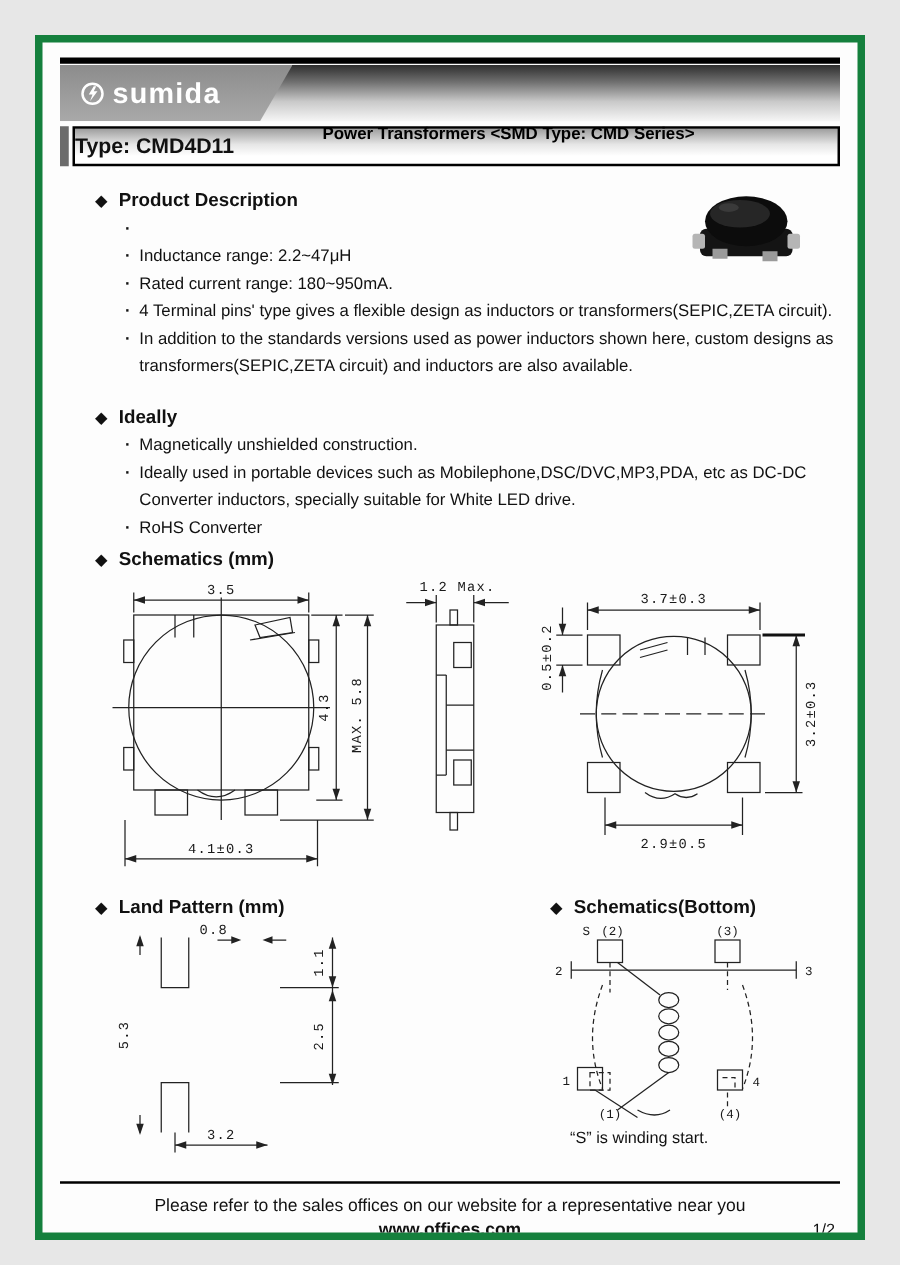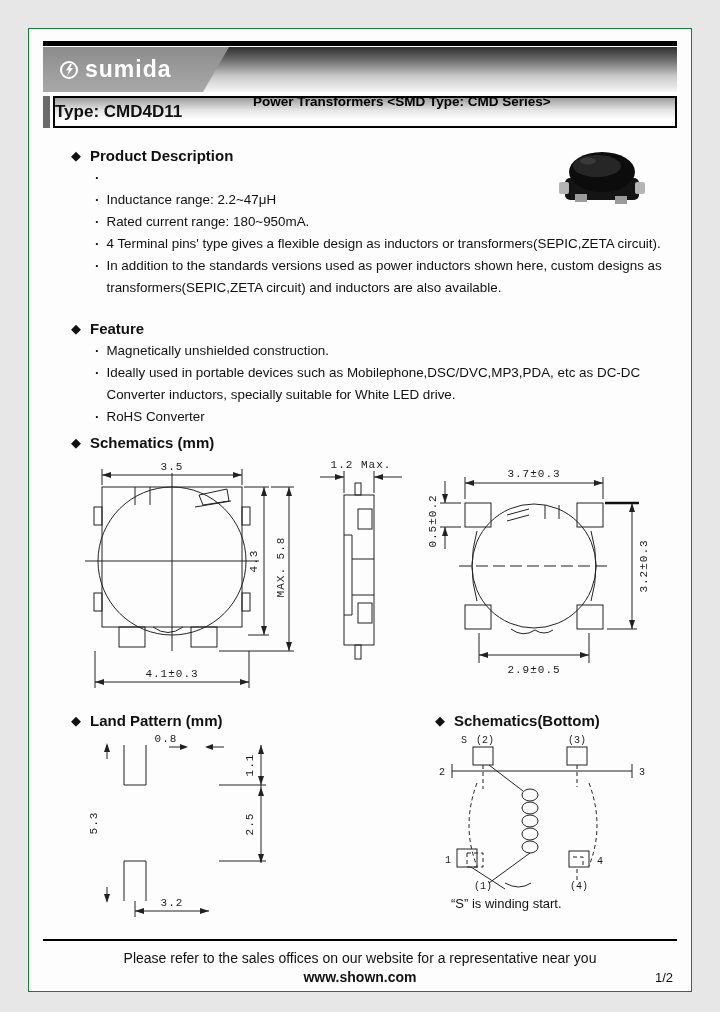--- a/index.html
+++ b/index.html
@@ -1,19 +1,19 @@
 <!DOCTYPE html>
 <html><head>
 <meta charset="utf-8">
 <style>
   * { margin:0; padding:0; box-sizing:border-box; }
   html,body { width:720px; height:1012px; }
   body { background:#e7e7e7; font-family:"Liberation Sans", sans-serif; color:#111; }
   .sheet { position:absolute; left:28px; top:28px; width:664px; height:964px;
-           background:#fdfdfd; border:1px solid #15803d; padding:12px 14px 0 14px; overflow:hidden; }
+           background:#fdfdfd; border:6px solid #15803d; padding:12px 14px 0 14px; overflow:hidden; }
 
   
   .topbar { height:5px; background:#000; margin-top:0; }
   .band { position:relative; height:45px; margin-top:1px;
           background:linear-gradient(180deg,#2e2e2e 0%,#6f6f6f 30%,#c9c9c9 65%,#f6f6f6 100%); }
   .brand-block { position:absolute; left:0; top:0; height:100%; width:186px;
                  background:linear-gradient(180deg,#8c8c8c,#a9a9a9);
                  clip-path:polygon(0 0,100% 0,calc(100% - 26px) 100%,0 100%);
                  display:flex; align-items:center; padding-left:16px; gap:6px; }
   .brand-text { color:#fff; font-size:23px; font-weight:bold; letter-spacing:1px; }
@@ -121,21 +121,21 @@
       <rect x="58" y="48" width="12" height="8" fill="#9a9a9a"></rect>
       <ellipse cx="45" cy="24" rx="33" ry="20" fill="#0c0c0c"></ellipse>
       <ellipse cx="40" cy="18" rx="24" ry="11" fill="#262626"></ellipse>
       <ellipse cx="31" cy="13" rx="8" ry="3.5" fill="#3a3a3a"></ellipse>
     </svg>
   </div>
 
   <div class="feature-wrap">
     <div class="sec-head">
       <span class="dia">◆</span>
-      <h2>Feature</h2>
+      <h2>Ideally</h2>
     </div>
     <ul class="bullets">
       <li>
           <span class="dot">·</span>
           <span class="bullet-text">Magnetically unshielded construction.</span>
         </li>
       <li>
           <span class="dot">·</span>
           <span class="bullet-text">Ideally used in portable devices such as Mobilephone,DSC/DVC,MP3,PDA, etc as DC-DC Converter inductors, specially suitable for White LED drive.</span>
         </li>
@@ -369,17 +369,17 @@
         <text class="schlbl" x="170" y="133" text-anchor="start">4</text>
         <text class="schlbl" x="152" y="158" text-anchor="middle">(4)</text>
       </svg>
       <div class="sch-note">“S” is winding start.</div>
     </div>
   </div>
 
   <div class="footer">
     <div class="rule"></div>
     <div class="note">Please refer to the sales offices on our website for a representative near you</div>
-    <div class="site">www.shown.com</div>
+    <div class="site">www.offices.com</div>
     <div class="pageno">1/2</div>
   </div>
 
 </div>
 
 </body></html>

